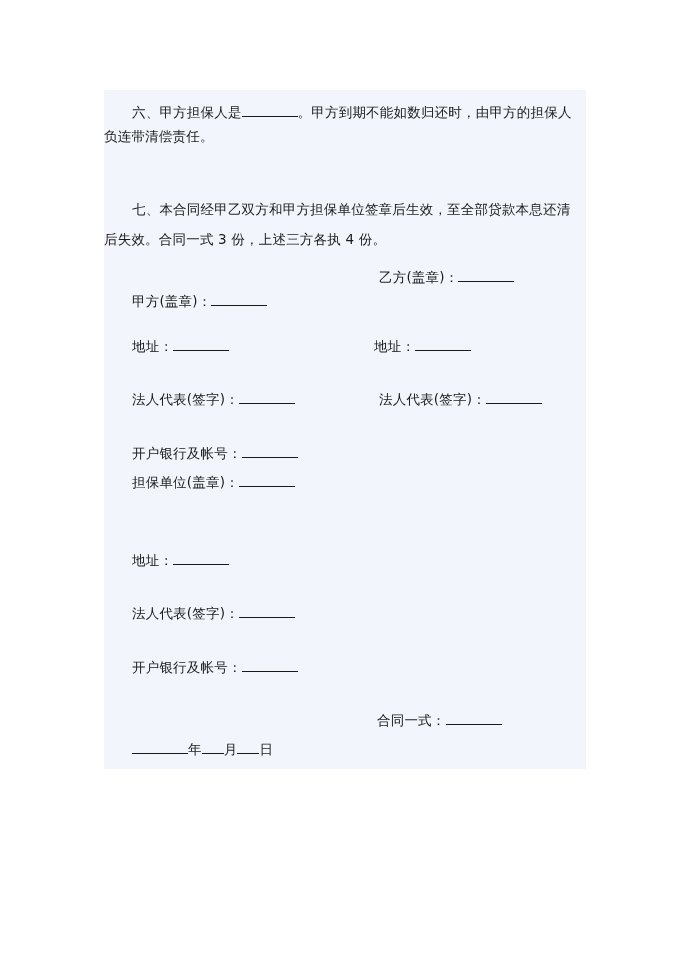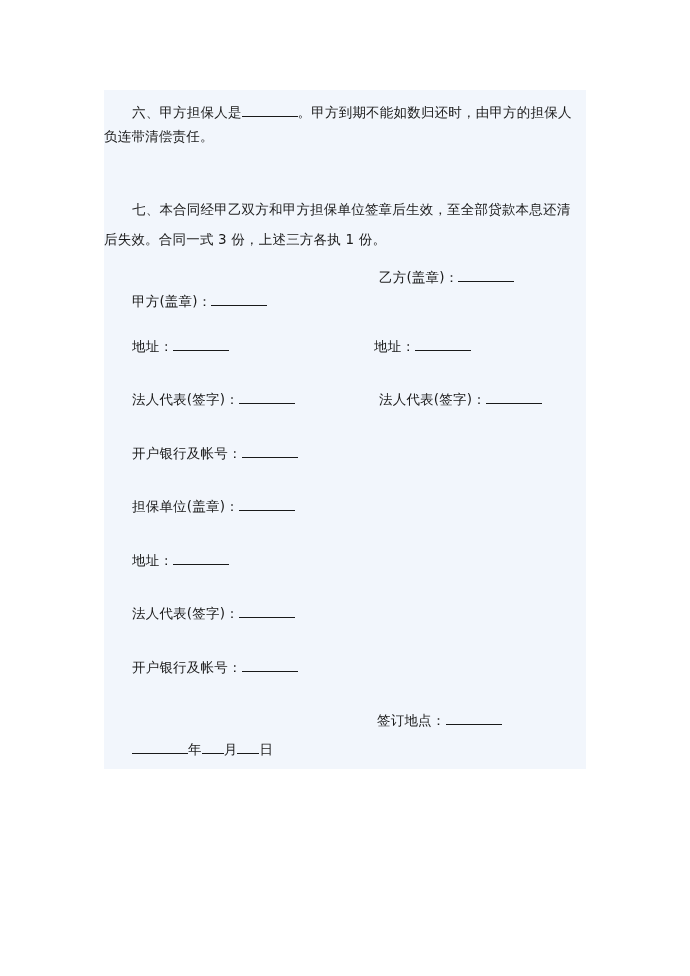--- a/index.html
+++ b/index.html
@@ -37,21 +37,21 @@
 <body>
 
 <div class="panel"></div>
 
 <div class="line" style="left:132px; top:103px;">
   <span>六、甲方担保人是</span><span class="blank b56"></span><span>。甲方到期不能如数归还时，由甲方的担保人</span>
 </div>
 <div class="line" style="left:104px; top:127px;">负连带清偿责任。</div>
 
 <div class="line" style="left:132px; top:200px;">七、本合同经甲乙双方和甲方担保单位签章后生效，至全部贷款本息还清</div>
-<div class="line" style="left:104px; top:230px;">后失效。合同一式 3 份，上述三方各执 1 份。</div>
+<div class="line" style="left:104px; top:230px;">后失效。合同一式 3 份，上述三方各执 4 份。</div>
 
 <div class="line" style="left:132px; top:292px;">
   <span>甲方(盖章)：</span><span class="blank b56"></span>
 </div>
 <div class="line" style="left:379px; top:268px;">
   <span>乙方(盖章)：</span><span class="blank b56"></span>
 </div>
 
 <div class="line" style="left:132px; top:337px;">
   <span>地址：</span><span class="blank b56"></span>
@@ -64,31 +64,31 @@
   <span>法人代表(签字)：</span><span class="blank b56"></span>
 </div>
 <div class="line" style="left:379px; top:390px;">
   <span>法人代表(签字)：</span><span class="blank b56"></span>
 </div>
 
 <div class="line" style="left:132px; top:444px;">
   <span>开户银行及帐号：</span><span class="blank b56"></span>
 </div>
 
-<div class="line" style="left:132px; top:497px;">
+<div class="line" style="left:132px; top:473px;">
   <span>担保单位(盖章)：</span><span class="blank b56"></span>
 </div>
 <div class="line" style="left:132px; top:551px;">
   <span>地址：</span><span class="blank b56"></span>
 </div>
 <div class="line" style="left:132px; top:604px;">
   <span>法人代表(签字)：</span><span class="blank b56"></span>
 </div>
 <div class="line" style="left:132px; top:658px;">
   <span>开户银行及帐号：</span><span class="blank b56"></span>
 </div>
 
 <div class="line" style="left:132px; top:740px;">
   <span class="blank b56"></span><span>年</span><span class="blank b22"></span><span>月</span><span class="blank b22"></span><span>日</span>
 </div>
 <div class="line" style="left:377px; top:711px;">
-  <span>签订地点：</span><span class="blank b56"></span>
+  <span>合同一式：</span><span class="blank b56"></span>
 </div>
 
 </body></html>

